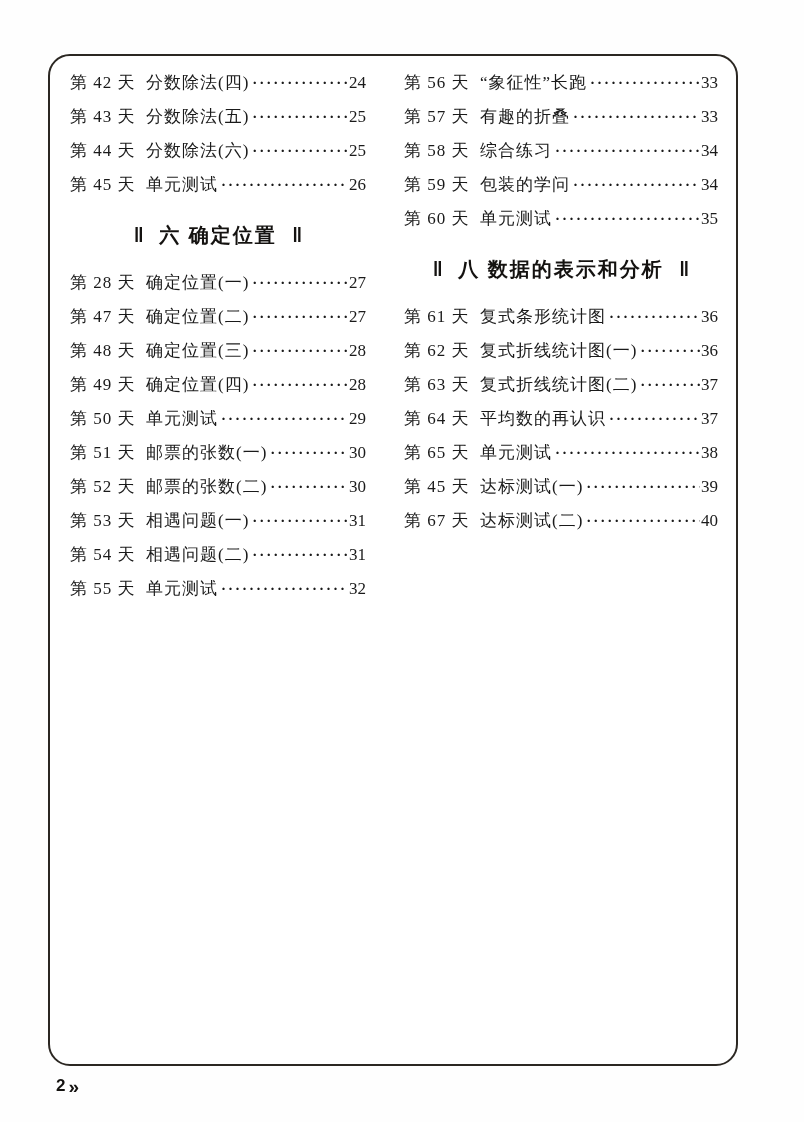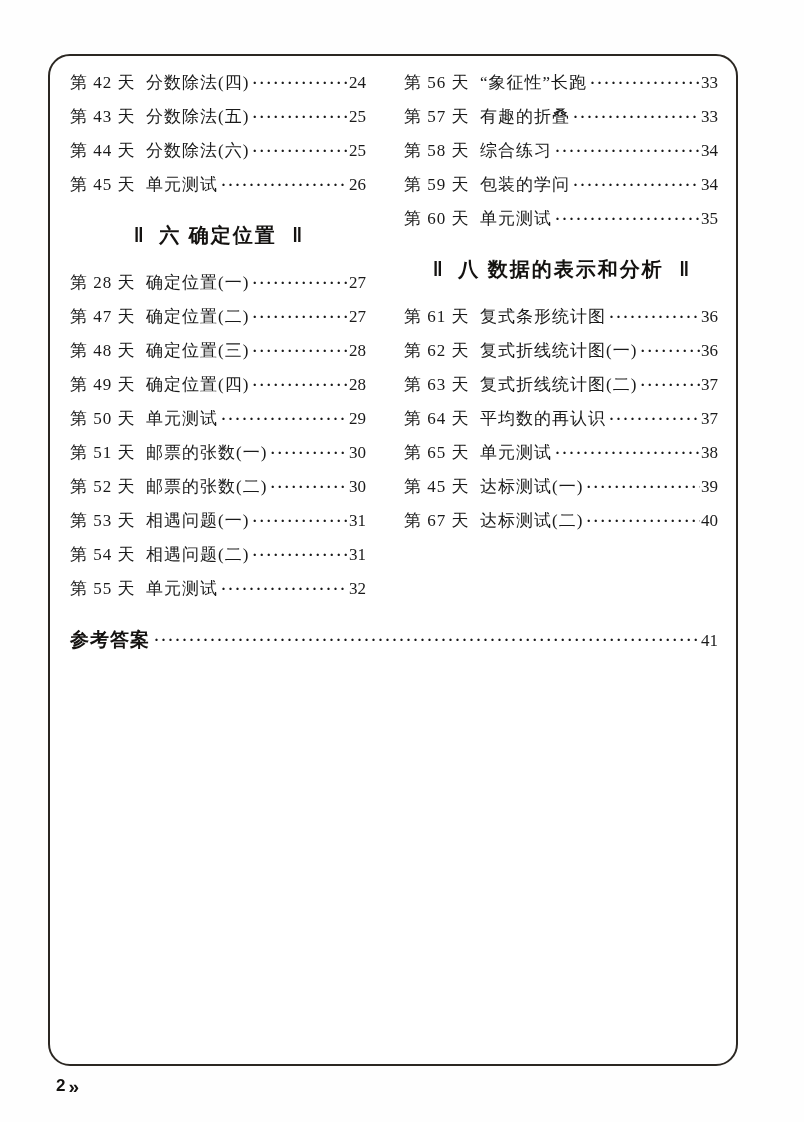--- a/index.html
+++ b/index.html
@@ -311,23 +311,18 @@
     <span class="pagenum">39</span>
   </div>
         <div class="toc-entry">
     <span class="day">第 67 天</span>
     <span class="title">达标测试(二)</span>
     <span class="leader"></span>
     <span class="pagenum">40</span>
   </div>
       </div>
   </div>
-  <div class="answers-row">
-    <span class="answers-label">参考答案</span>
-    <span class="leader"></span>
-    <span class="pagenum">41</span>
-  </div>
 </div>
 
 <div class="page-footer">
   <span>2</span>
   <span class="arrow">»</span>
 </div>
 
 </body></html>

